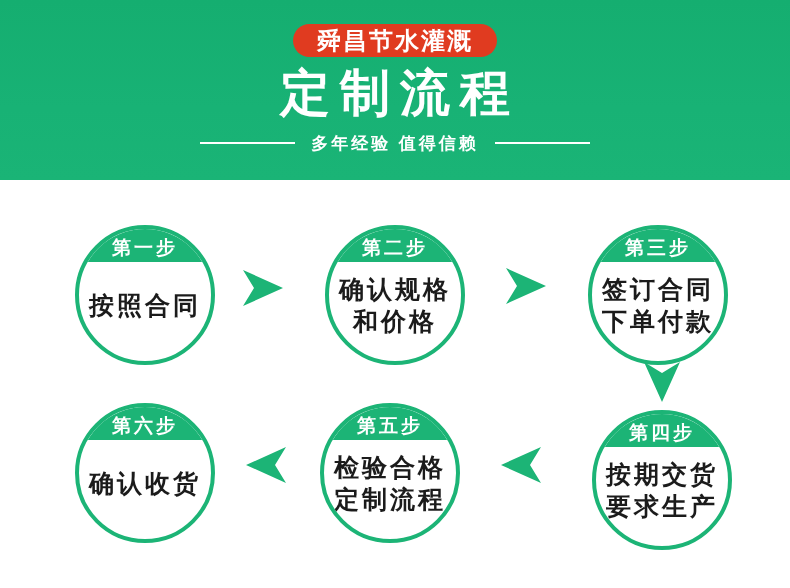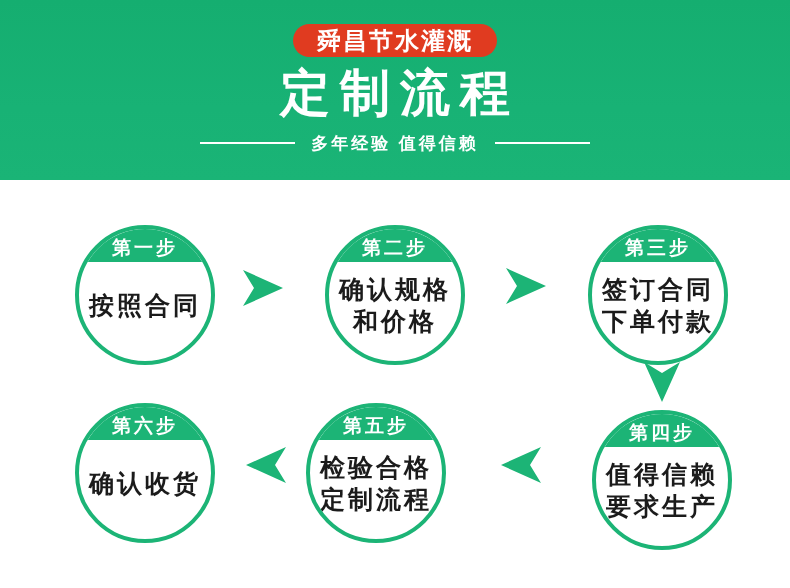--- a/index.html
+++ b/index.html
@@ -102,32 +102,32 @@
     <svg width="42" height="38" viewBox="0 0 42 38">
         <path d="M1,1 L41,19 L1,37 L12,19 Z" fill="#1cb476"></path>
       </svg>
   </div>
 
   <div class="circle" style="left:592px;top:410px">
     <div class="cap">
       <span>第四步</span>
     </div>
     <div class="body">
-      <span>值得信赖</span>
+      <span>按期交货</span>
       <span>要求生产</span>
     </div>
   </div>
 
   <div class="arrow rot180" style="left:500px;top:446px">
     <svg width="42" height="38" viewBox="0 0 42 38">
         <path d="M1,1 L41,19 L1,37 L12,19 Z" fill="#1cb476"></path>
       </svg>
   </div>
 
-  <div class="circle" style="left:306px;top:403px">
+  <div class="circle" style="left:320px;top:403px">
     <div class="cap">
       <span>第五步</span>
     </div>
     <div class="body">
       <span>检验合格</span>
       <span>定制流程</span>
     </div>
   </div>
 
   <div class="arrow rot180" style="left:245px;top:446px">

